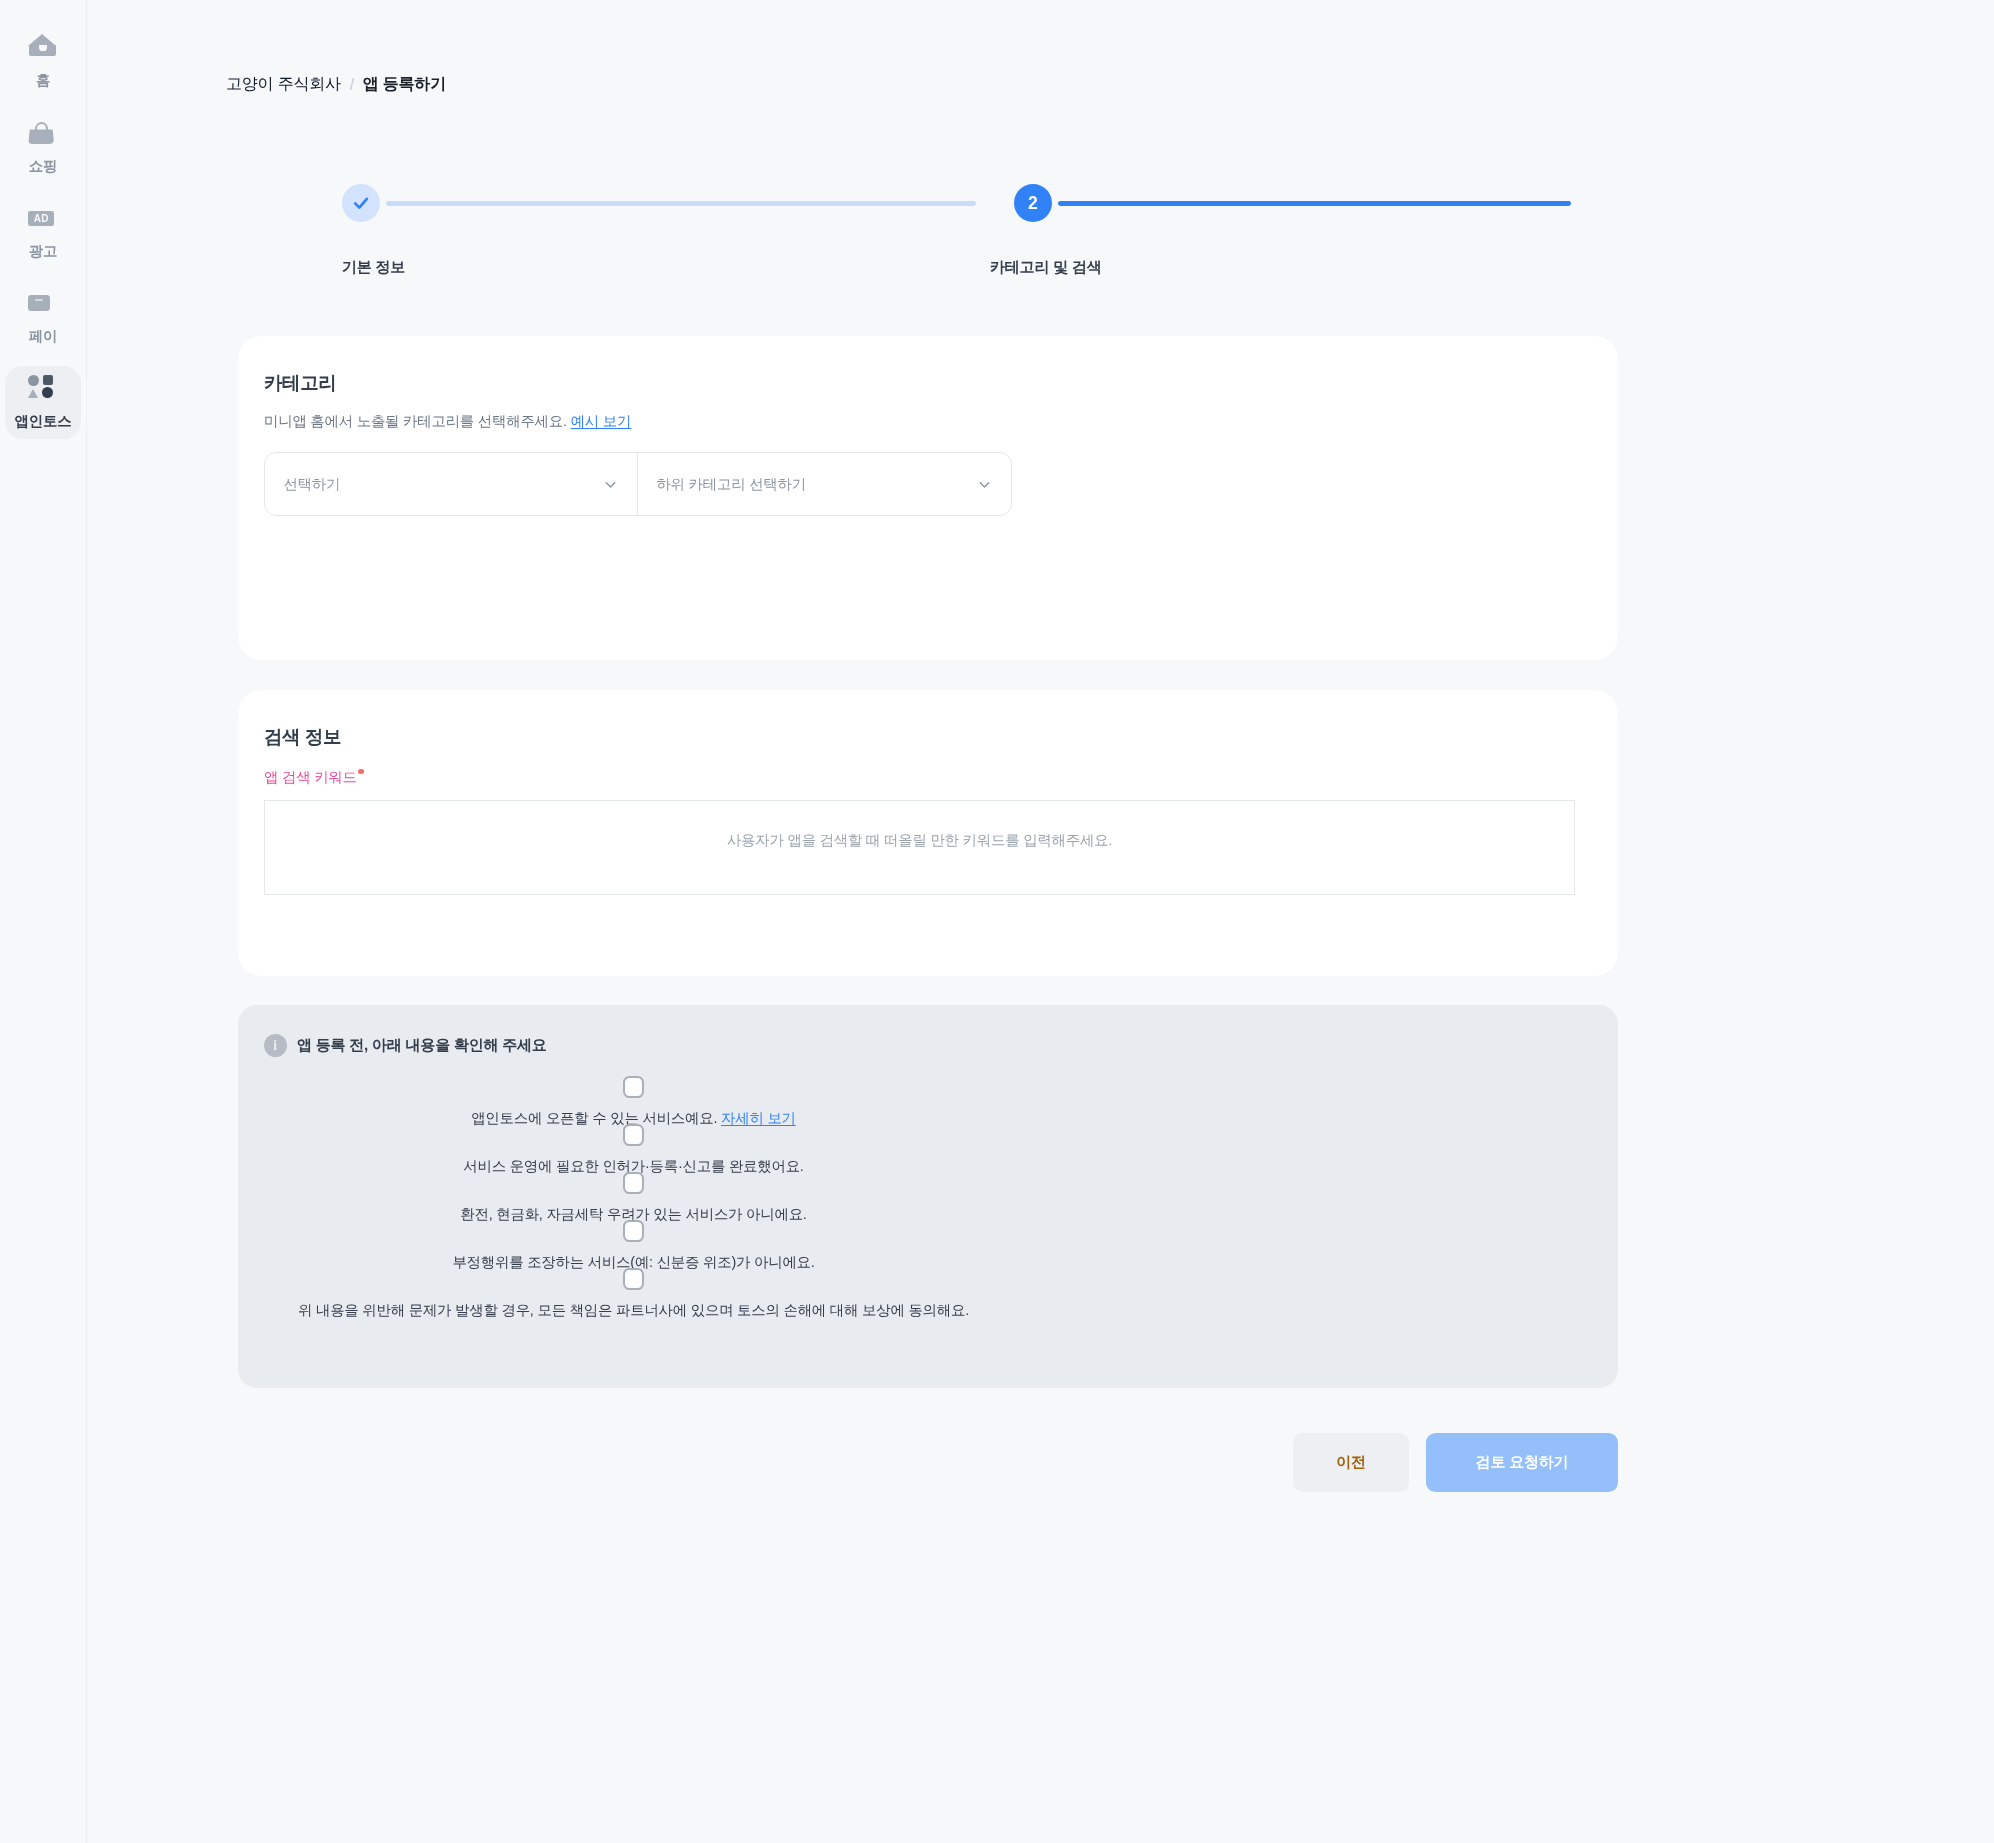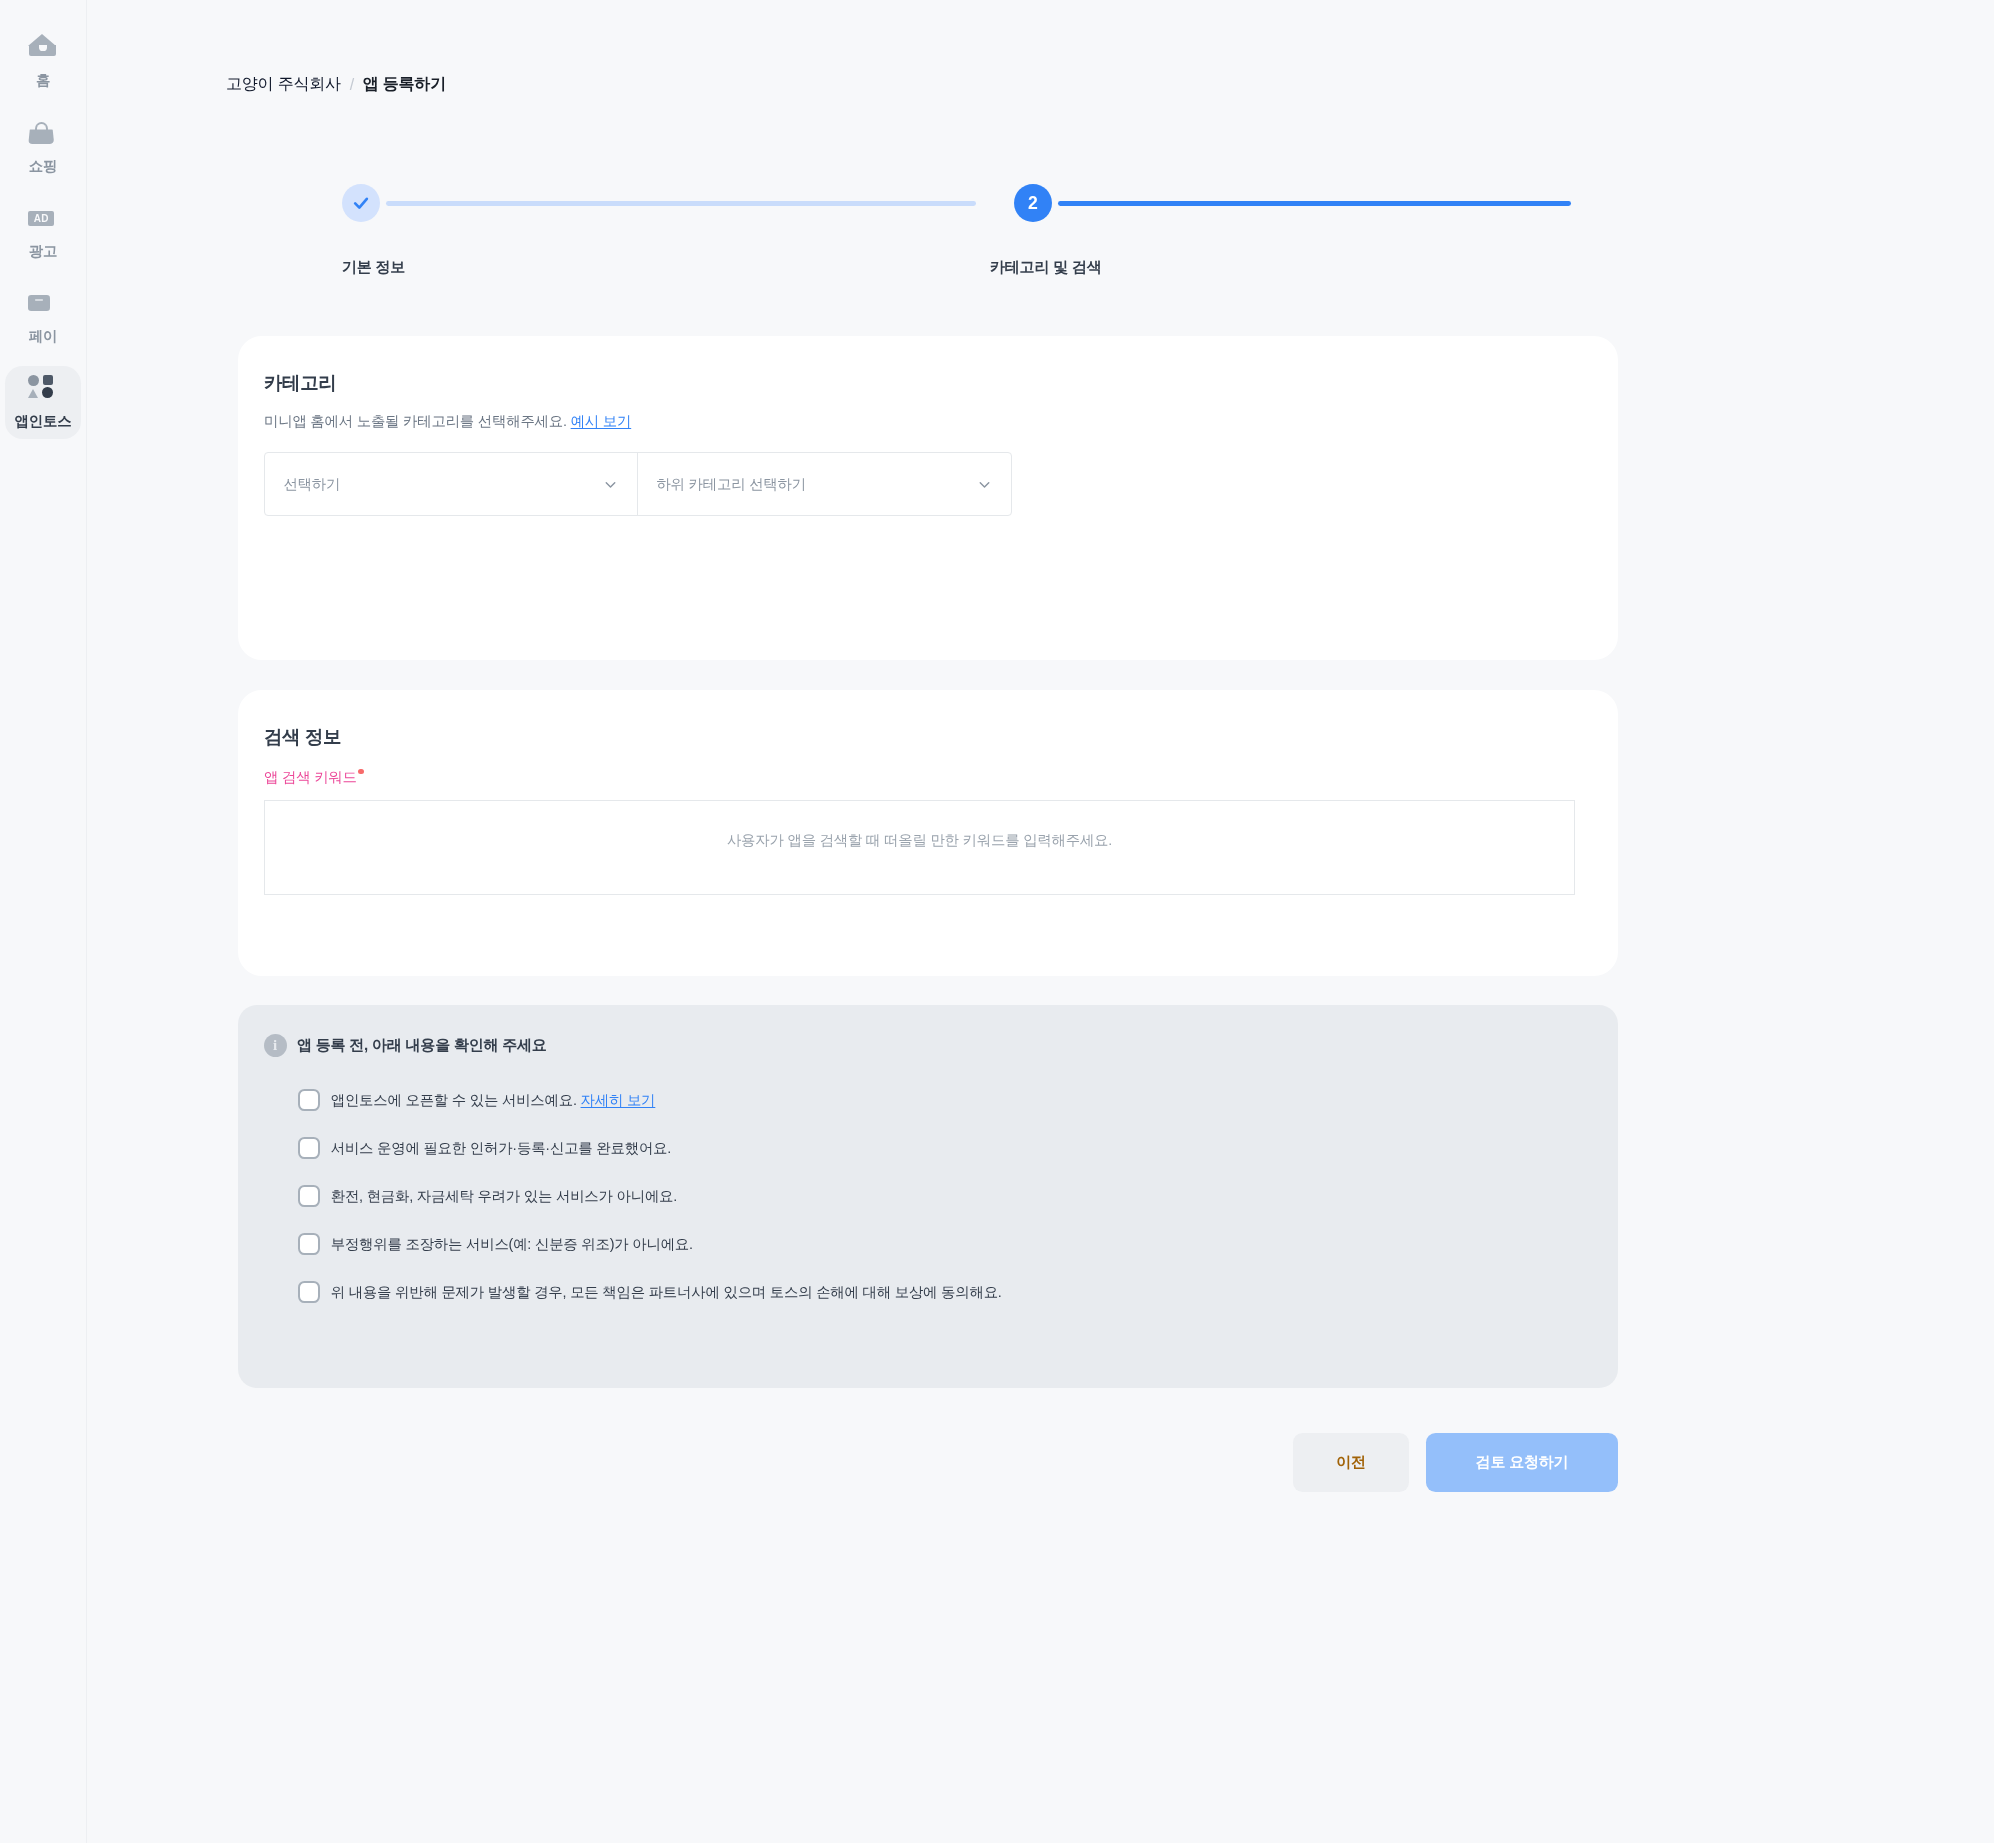--- a/index.html
+++ b/index.html
@@ -180,21 +180,21 @@
   }
   .inline-link {
     color: #3182F6; text-decoration: underline;
     text-underline-offset: 2.4px; cursor: pointer;
   }
 
   
   #dd-group {
     position: absolute; left: 26px; top: 116px;
     width: 748px; height: 64px;
-    border: 1.2px solid #E5E8EB; border-radius: 4px;
+    border: 1.2px solid #E5E8EB; border-radius: 12px;
     background: #fff;
     display: flex; align-items: stretch;
   }
   .dd {
     display: flex; align-items: center; justify-content: space-between;
     padding: 0 17.6px 0 18.4px; cursor: pointer;
   }
   .dd.dd-left  { width: 372px; }
   .dd.dd-right { width: 374px; border-left: 1.2px solid #E5E8EB; }
   .dd-text {
@@ -260,21 +260,21 @@
   }
   #notice-title {
     font-size: 15px; font-weight: 700; color: #333D4B; letter-spacing: -0.2px;
   }
   #check-list {
     position: absolute; left: 60px; top: 71px;
     display: flex; flex-direction: column; gap: 0px;
   }
   .chk-row {
     display: flex; align-items: center; gap: 11.2px;
-    height: 48px; cursor: pointer;
+    height: 48px; cursor: pointer; flex-direction: column;
   }
   .chk-box {
     width: 21.5px; height: 21.5px; flex: none;
     border: 2px solid #A7B0BA; border-radius: 6.4px;
     background: #FFFFFF;
   }
   .chk-text {
     font-size: 14.4px; color: #333D4B; letter-spacing: -0.2px;
     white-space: nowrap;
   }

